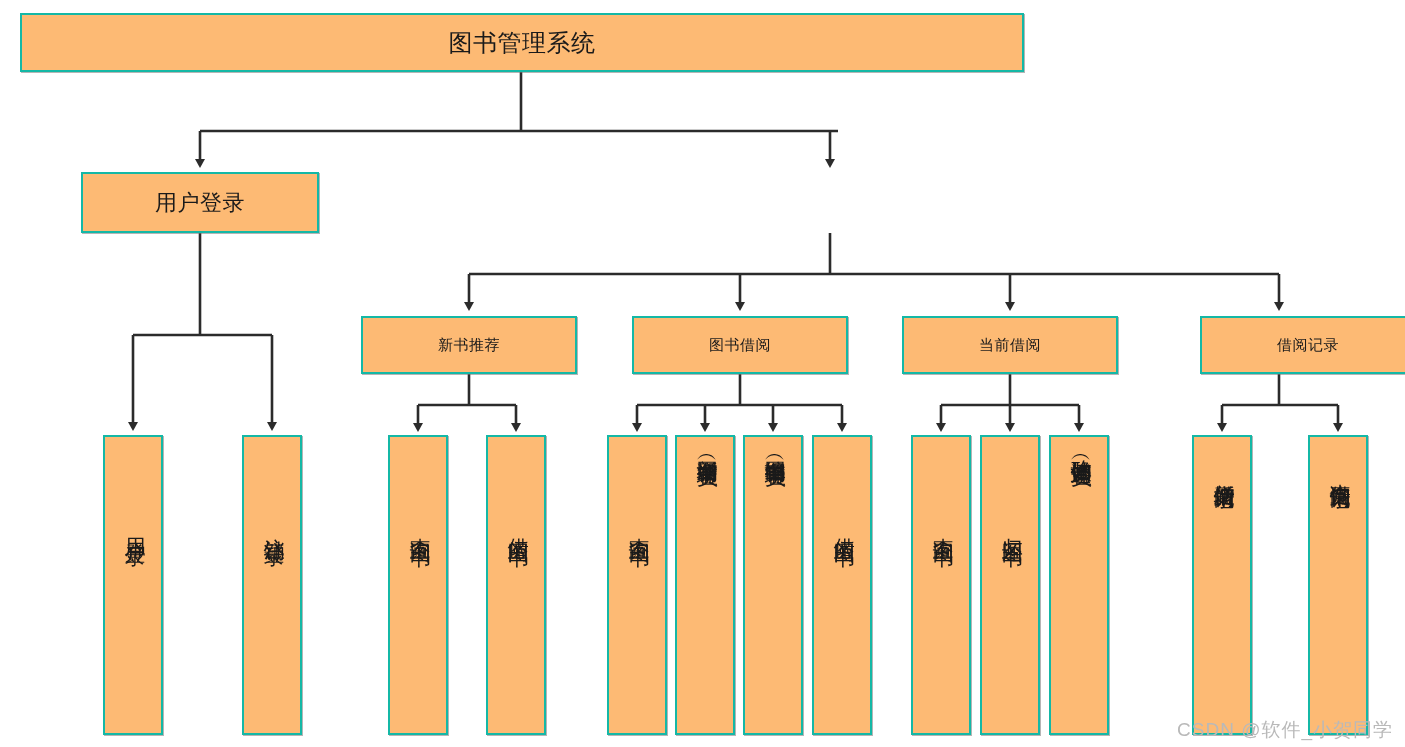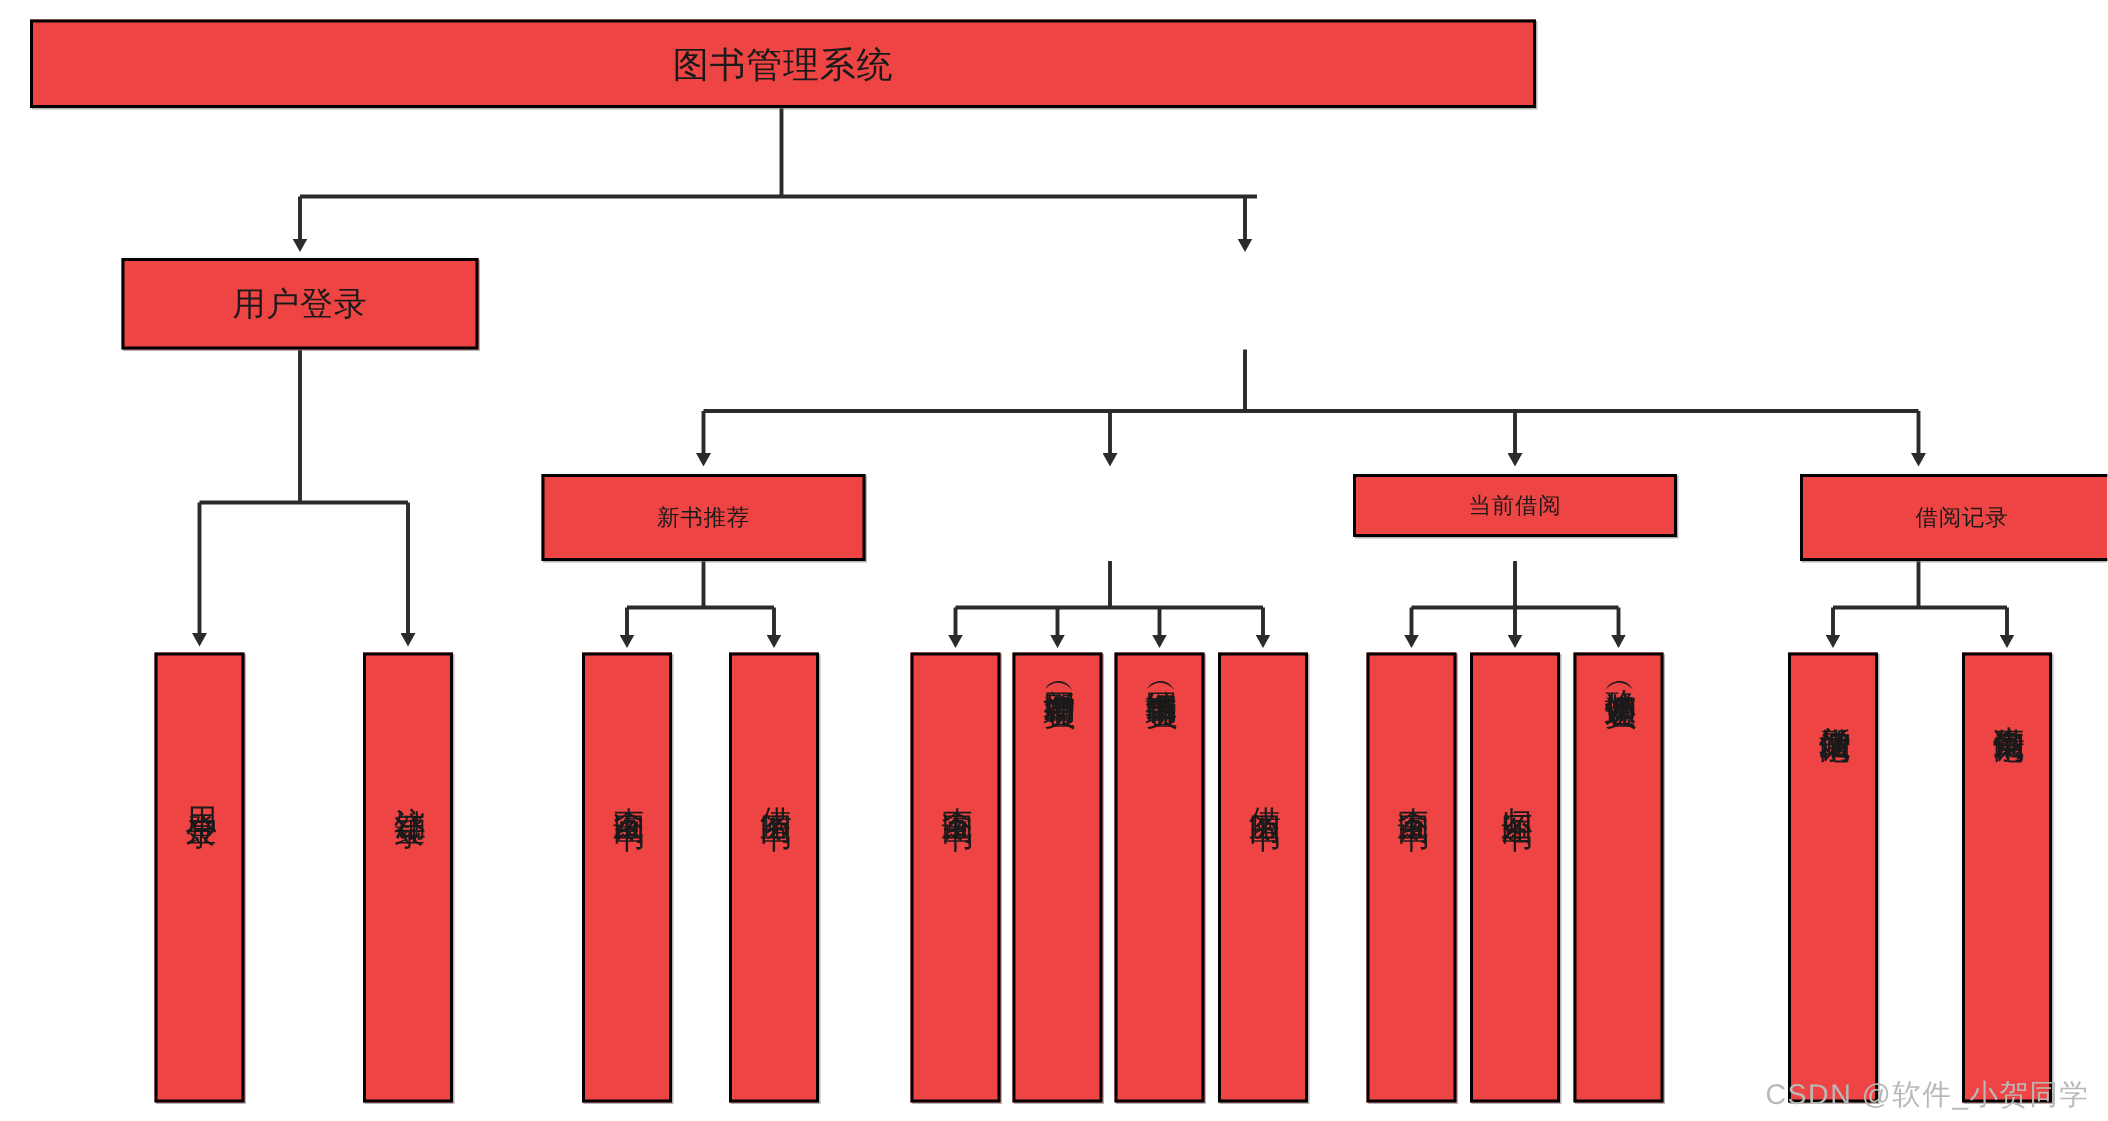--- a/index.html
+++ b/index.html
@@ -22,26 +22,27 @@
     position: absolute;
     left: 0;
     top: 0;
     width: 1405px;
     height: 747px;
     pointer-events: none;
   }
   .node {
     position: absolute;
     box-sizing: border-box;
-    background: #ef4444;
-    border: 2px solid #000000;
+    background: #fdba74;
+    border: 2px solid #14b8a6;
     display: flex;
     align-items: center;
     justify-content: center;
     box-shadow: 1px 1px 0 rgba(120,120,120,0.55);
+    font-family: Liberation Mono, monospace;
   }
   .node-label {
     color: #1a1a1a;
     letter-spacing: 0.5px;
     white-space: nowrap;
   }
   .node.root .node-label {
     font-size: 24px;
   }
   .node.level2 .node-label {
@@ -137,21 +138,24 @@
     <span class="node-label">图书管理系统</span>
   </div>
 
   <div class="node level2" style="left:81px; top:172px; width:238px; height:61px;">
     <span class="node-label">用户登录</span>
   </div>
 
   <div class="node level3" style="left:361px; top:316px; width:216px; height:58px;">
     <span class="node-label">新书推荐</span>
   </div>
-  <div class="node level3" style="left:902px; top:316px; width:216px; height:42px;">
+  <div class="node level3" style="left:632px; top:316px; width:216px; height:58px;">
+    <span class="node-label">图书借阅</span>
+  </div>
+  <div class="node level3" style="left:902px; top:316px; width:216px; height:58px;">
     <span class="node-label">当前借阅</span>
   </div>
   <div class="node level3" style="left:1171px; top:316px; width:216px; height:58px;margin-left:29px;">
     <span class="node-label">借阅记录</span>
   </div>
 
   <div class="node leaf" style="left:103px; top:435px; width:60px; height:300px; padding-top:84px;">
     <span class="node-label">用户登录</span>
   </div>
   <div class="node leaf" style="left:242px; top:435px; width:60px; height:300px; padding-top:84px;">

